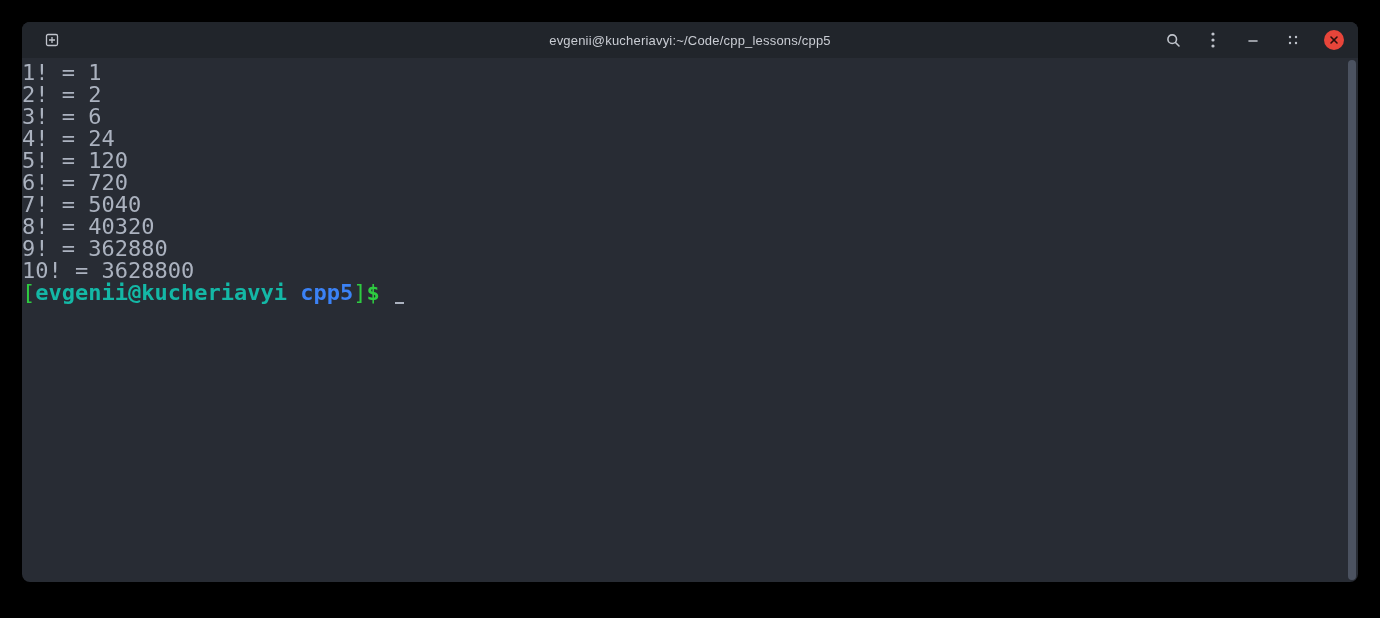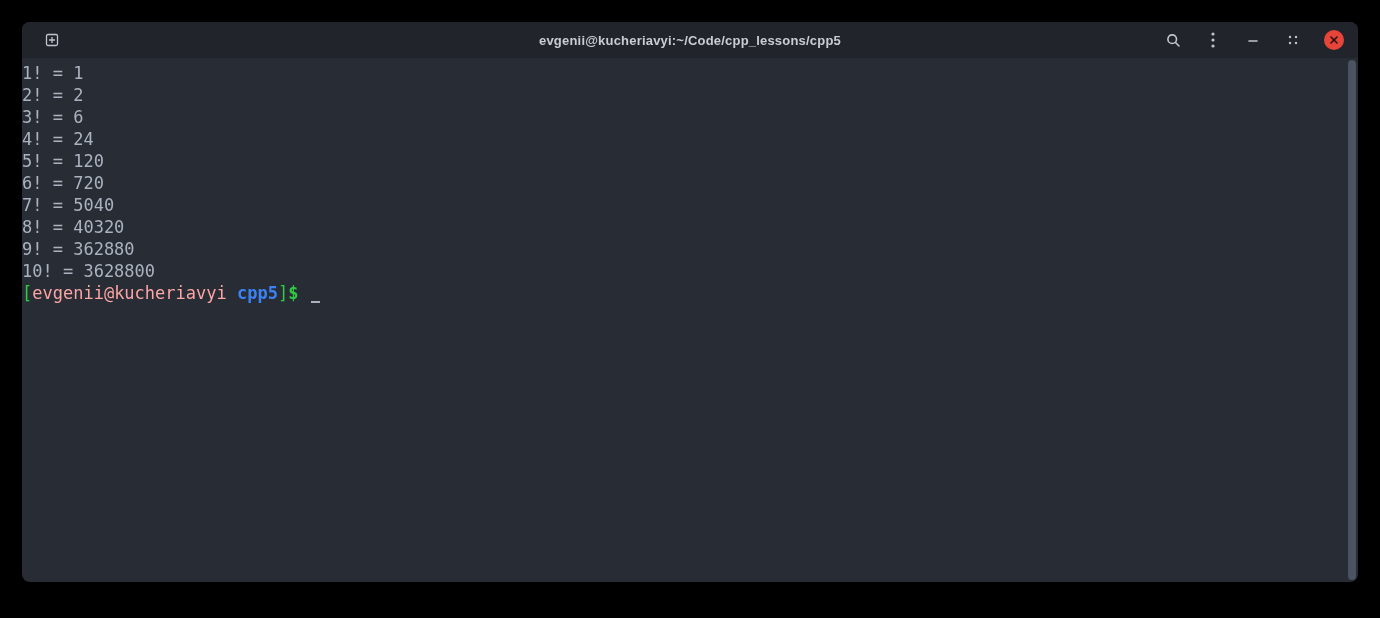--- a/index.html
+++ b/index.html
@@ -28,21 +28,21 @@
     display: flex; align-items: center; justify-content: center;
     color: #c0c4cc;
     cursor: pointer;
   }
   .titlebar .title {
     position: absolute;
     left: 0; right: 0;
     text-align: center;
     color: #c9ccd3;
     font-size: 13px;
-    font-weight: 700;
+    font-weight: 400;
     letter-spacing: 0.2px;
     pointer-events: none;
   }
   .titlebar .controls {
     position: absolute;
     right: 14px;
     display: flex;
     align-items: center;
     gap: 22px;
   }
@@ -60,29 +60,29 @@
     cursor: pointer;
   }
   .terminal-body {
     flex: 1 1 auto;
     position: relative;
     padding: 4px 0 0 0;
     overflow: hidden;
   }
   .terminal-content {
     font-family: "DejaVu Sans Mono","Liberation Mono",Menlo,Consolas,monospace;
-    font-size: 17px;
+    font-size: 22px;
     line-height: 22px;
     color: #abb2bf;
     white-space: pre;
     padding-left: 0px;
   }
   .terminal-content .line { padding-left: 0; }
   .prompt-bracket { color: #2ecc40; }
-  .prompt-userhost { color: #fca5a5; font-weight: normal; }
+  .prompt-userhost { color: #14b8a6; font-weight: bold; }
   .prompt-dir { color: #3b82f6; font-weight: bold; }
   .prompt-dollar { color: #2ecc40; font-weight: bold; }
   .cursor {
     display: inline-block;
     width: 9px;
     border-bottom: 2px solid #abb2bf;
     transform: translateY(4px);
     margin-left: 2px;
   }
   .scrollbar {

